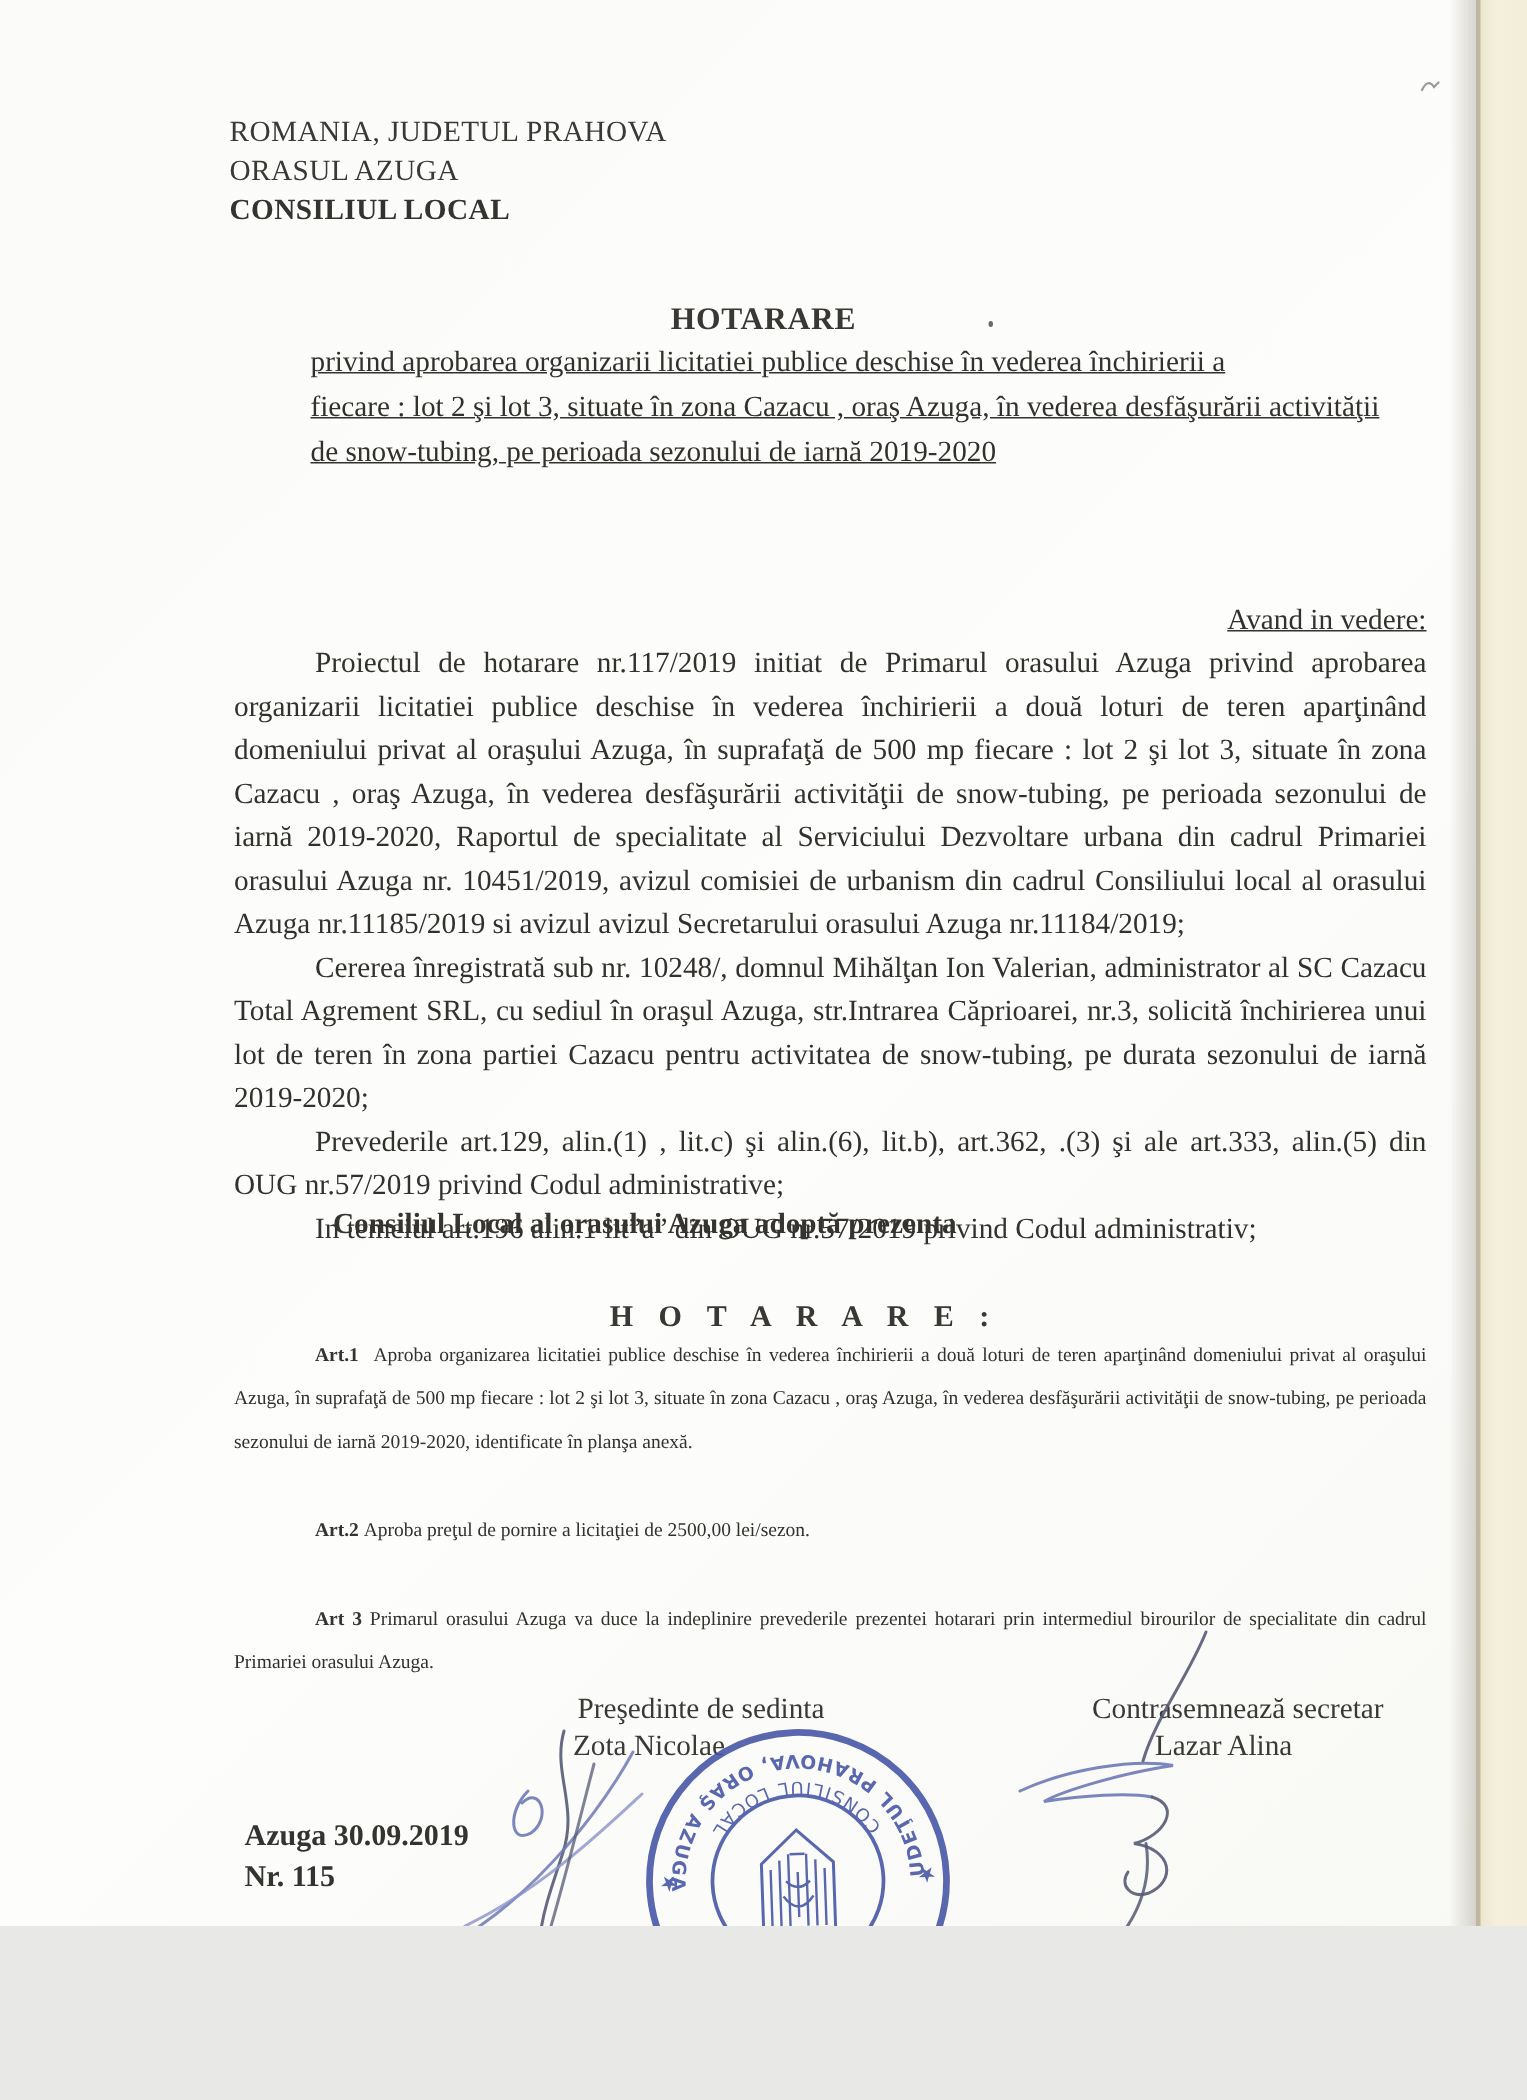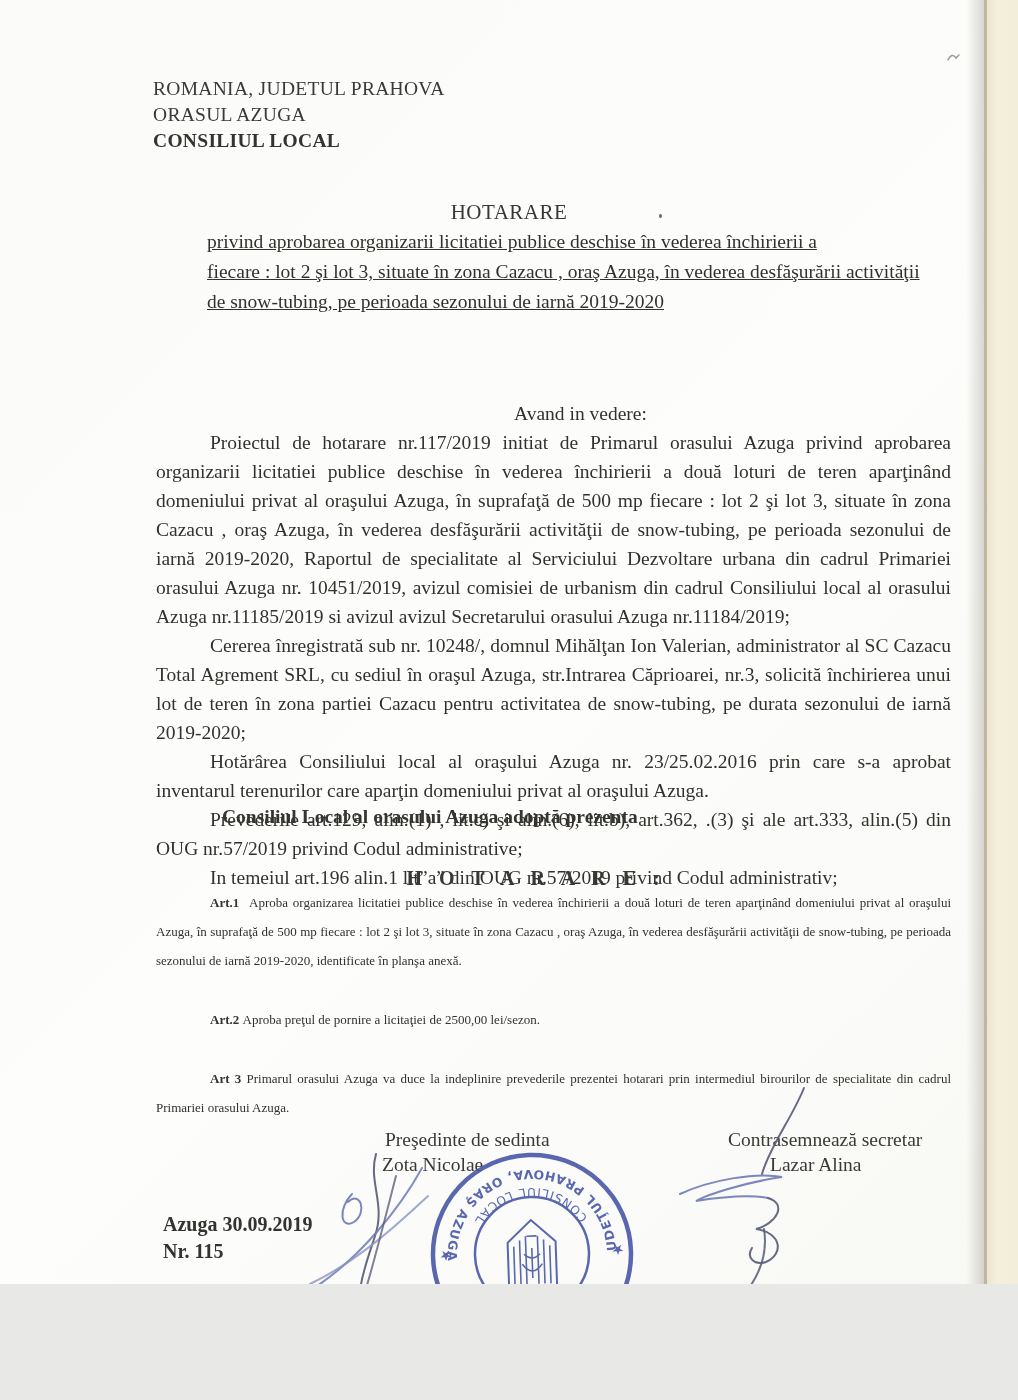--- a/index.html
+++ b/index.html
@@ -24,30 +24,30 @@
   .edge-strip::before {
     content: ""; position: absolute; left: 0; top: 0; bottom: 0; width: 3px;
     background: rgba(105,100,82,0.35);
   }
 
   .header { position: absolute; left: 153px; top: 76px; font-size: 19.5px; line-height: 26px; letter-spacing: 0.3px; color: #3a3936; }
   .header .bold { font-weight: bold; color: #34332f; }
 
   .doc-title {
     position: absolute; left: 0; top: 200px; width: 992px;
-    text-align: center; font-weight: normal; font-size: 21px; letter-spacing: 0.5px; color: #3a3834; padding-left: 26px;
+    text-align: center; font-weight: bold; font-size: 21px; letter-spacing: 0.5px; color: #3a3834; padding-left: 26px;
   }
   .title-dot { position: absolute; left: 659px; top: 214px; width: 3px; height: 4px; background: #6a6a66; border-radius: 50%; }
 
   .subtitle { position: absolute; left: 207px; top: 227px; width: 745px; font-size: 19.5px; }
   .subtitle div { line-height: 30px; white-space: nowrap; text-decoration: underline; }
 
   .preamble { position: absolute; left: 156px; top: 399px; width: 795px; font-size: 19.5px; line-height: 29px; }
   .preamble p { text-indent: 54px; text-align: justify; }
-  .preamble p.intro { text-align: center; }
+  .preamble p.intro { text-align: right; text-decoration: underline; }
 
   .adoption-line { position: absolute; left: 222px; top: 806px; font-size: 19.5px; font-weight: bold; color: #353430; }
   .hotarare-heading {
     position: absolute; left: 156px; top: 844px; width: 760px;
     text-align: center; font-weight: bold; font-size: 20px; letter-spacing: 6px; color: #3a3834; margin-top: 23px;
   }
 
   .articles { position: absolute; left: 156px; top: 888px; width: 795px; font-size: 13px; line-height: 29px; }
   .articles p { text-indent: 54px; text-align: justify; }
   .articles p + p { margin-top: 30px; }
@@ -88,21 +88,20 @@
   <div class="subtitle">
     <div>privind aprobarea organizarii licitatiei publice deschise în vederea închirierii a</div>
     <div>fiecare : lot 2 şi lot 3, situate în zona Cazacu , oraş Azuga, în vederea desfăşurării activităţii</div>
     <div>de snow-tubing, pe perioada sezonului de iarnă 2019-2020</div>
   </div>
 
   <div class="preamble">
     <p class="intro">Avand in vedere:</p>
     <p>Proiectul de hotarare nr.117/2019 initiat de Primarul orasului Azuga privind aprobarea organizarii licitatiei publice deschise în vederea închirierii a  două loturi de teren aparţinând domeniului privat al oraşului Azuga, în suprafaţă de 500 mp fiecare : lot 2 şi lot 3, situate în zona Cazacu , oraş Azuga, în vederea desfăşurării activităţii de snow-tubing, pe perioada sezonului de iarnă 2019-2020, Raportul de specialitate al Serviciului Dezvoltare urbana din cadrul Primariei orasului Azuga nr. 10451/2019,  avizul comisiei de urbanism din cadrul Consiliului local al orasului Azuga nr.11185/2019 si avizul avizul Secretarului orasului Azuga nr.11184/2019;</p>
     <p>Cererea înregistrată sub nr. 10248/, domnul Mihălţan Ion Valerian, administrator al  SC Cazacu Total Agrement SRL, cu sediul în oraşul Azuga, str.Intrarea Căprioarei, nr.3, solicită închirierea unui lot de teren în zona partiei Cazacu pentru activitatea de snow-tubing, pe durata sezonului de iarnă 2019-2020;</p>
-    <p>Hotărârea Consiliului local al oraşului Azuga nr. 23/25.02.2016 prin care s-a aprobat inventarul terenurilor care aparţin domeniului privat al oraşului Azuga.</p>
     <p>Prevederile art.129, alin.(1) , lit.c) şi alin.(6), lit.b),  art.362, .(3) şi ale   art.333, alin.(5)  din OUG nr.57/2019 privind Codul administrative;</p>
     <p>In temeiul art.196 alin.1 lit”a” din OUG nr.57/2019 privind Codul administrativ;</p>
   </div>
 
   <div class="adoption-line">Consiliul Local al orasului Azuga adoptă prezenta</div>
   <div class="hotarare-heading">H O T A R A R E :</div>
 
   <div class="articles">
     <p><span class="art-label">Art.1</span>&nbsp;&nbsp;<span>Aproba  organizarea licitatiei publice deschise în vederea închirierii a două loturi de teren aparţinând domeniului privat al oraşului Azuga, în suprafaţă de 500 mp fiecare : lot 2 şi lot 3, situate în zona Cazacu , oraş Azuga, în vederea desfăşurării activităţii de snow-tubing, pe perioada sezonului de iarnă 2019-2020, identificate în planşa anexă.</span></p>
     <p><span class="art-label">Art.2</span>&nbsp;<span>Aproba preţul de pornire a licitaţiei de 2500,00 lei/sezon.</span></p>

